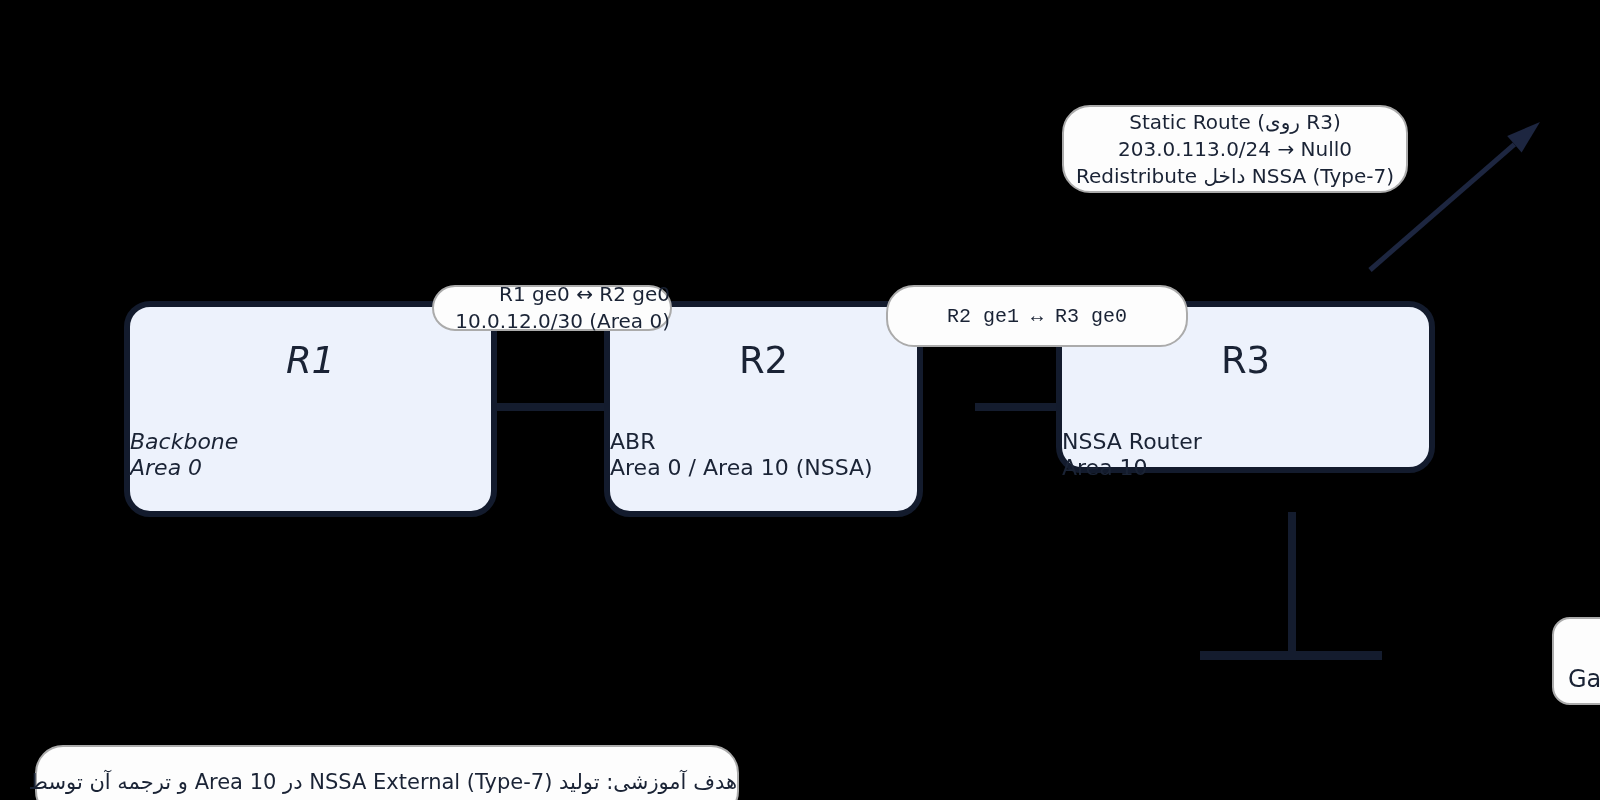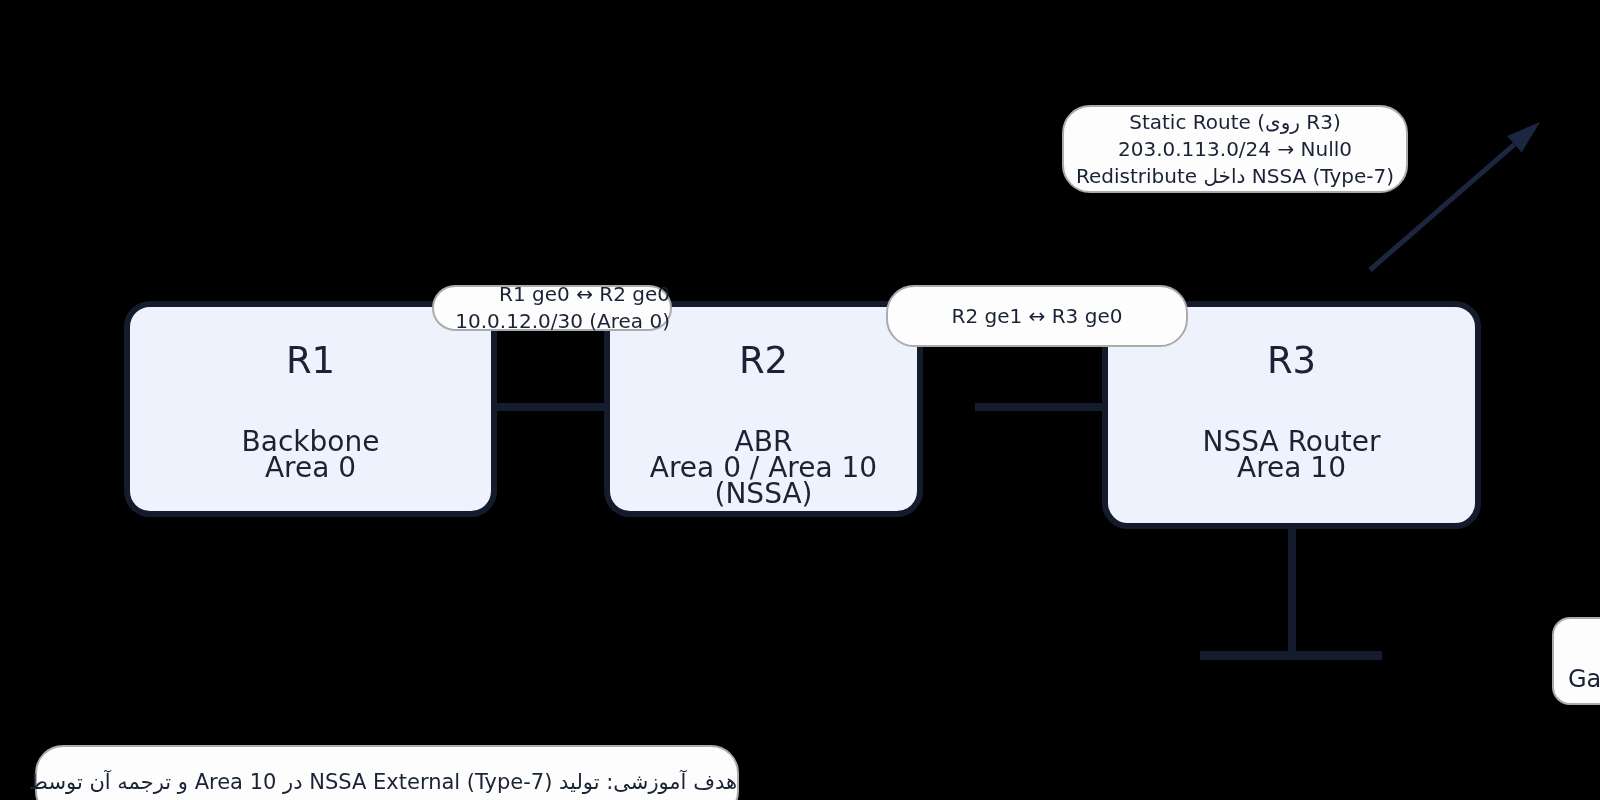--- a/index.html
+++ b/index.html
@@ -32,22 +32,22 @@
   }
   .node-title {
     position: absolute; left: 0; right: 0; top: 32px;
     text-align: center;
     font-size: 37px;
     line-height: 44px;
     color: var(--ink);
   }
   .node-sub {
     position: absolute; left: 0; right: 0; top: 122px;
-    text-align: center;
-    font-size: 28px;
+    text-align: left;
+    font-size: 22px;
     line-height: 26px;
     color: var(--ink);
   }
 
   
   .link { position: absolute; background: var(--line); z-index: 1; }
 
   
   .note {
     position: absolute;
@@ -82,50 +82,50 @@
 <div class="link" style="left:490px; top:403px; width:122px; height:8px;"></div>
 <div class="link" style="left:975px; top:403px; width:135px; height:8px;"></div>
 <div class="link" style="left:1288px; top:512px; width:8px; height:143px;"></div>
 <div class="link" style="left:1200px; top:651px; width:182px; height:9px;"></div>
 
 <svg class="arrow-layer" style="left:1350px; top:100px;" width="210" height="190" viewBox="0 0 210 190">
   <line x1="20" y1="170" x2="164.4" y2="44.3" stroke="var(--arrow)" stroke-width="5"></line>
   <polygon points="190,22 171.6,52.6 157.2,36.0" fill="var(--arrow)"></polygon>
 </svg>
 
-<div class="node" style="left:124px; top:301px; width:373px; height:216px;">
+<div class="node" style="left:124px; top:301px; width:373px; height:216px;font-style:italic;">
   <div class="node-title">R1</div>
   <div class="node-sub">
     <div>Backbone</div>
     <div>Area 0</div>
   </div>
 </div>
 
 <div class="node" style="left:604px; top:301px; width:319px; height:216px;">
   <div class="node-title">R2</div>
   <div class="node-sub">
     <div>ABR</div>
     <div>Area 0 / Area 10 (NSSA)</div>
   </div>
 </div>
 
-<div class="node" style="left:1102px; top:301px; width:379px; height:228px;">
+<div class="node" style="left:1056px; top:301px; width:379px; height:172px;">
   <div class="node-title">R3</div>
   <div class="node-sub">
     <div>NSSA Router</div>
     <div>Area 10</div>
   </div>
 </div>
 
 <div class="note" style="left:432px; top:285px; width:240px; height:46px;text-align:right;">
   <div>R1 ge0 ↔ R2 ge0</div>
   <div>10.0.12.0/30 (Area 0)</div>
 </div>
 
-<div class="note" style="left:886px; top:285px; width:302px; height:62px;">
+<div class="note" style="left:886px; top:285px; width:302px; height:62px;font-family:Liberation Mono, monospace;">
   <div>R2 ge1 ↔ R3 ge0</div>
 </div>
 
 <div class="note" style="left:1062px; top:105px; width:346px; height:88px;">
   <div dir="ltr">Static Route (روی R3)</div>
   <div dir="ltr">203.0.113.0/24 → Null0</div>
   <div dir="ltr">Redistribute داخل NSSA (Type-7)</div>
 </div>
 
 <div class="note goal-note" style="left:35px; top:718px; width:704px; height:74px;margin-top:27px;">

